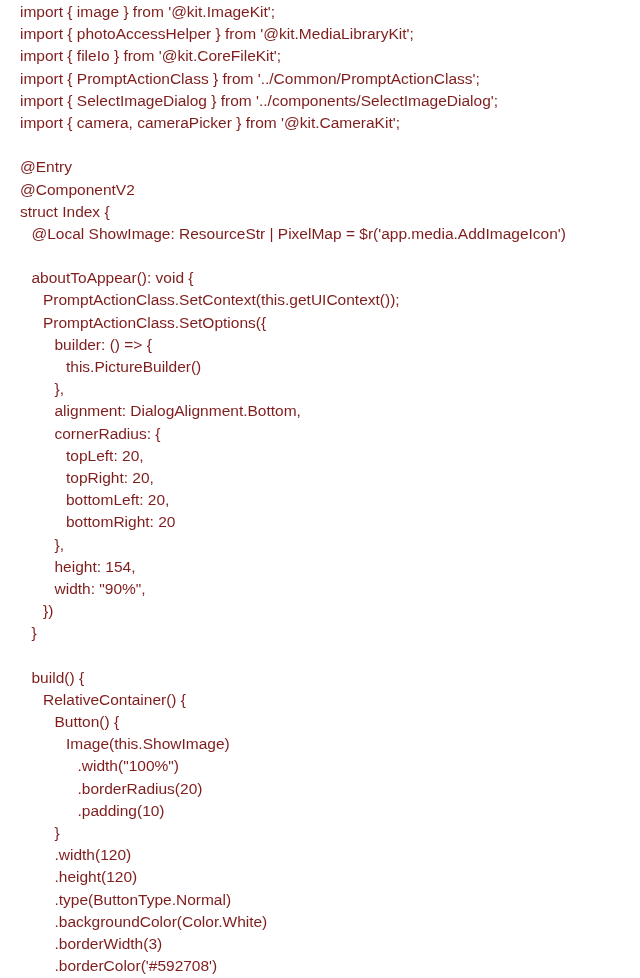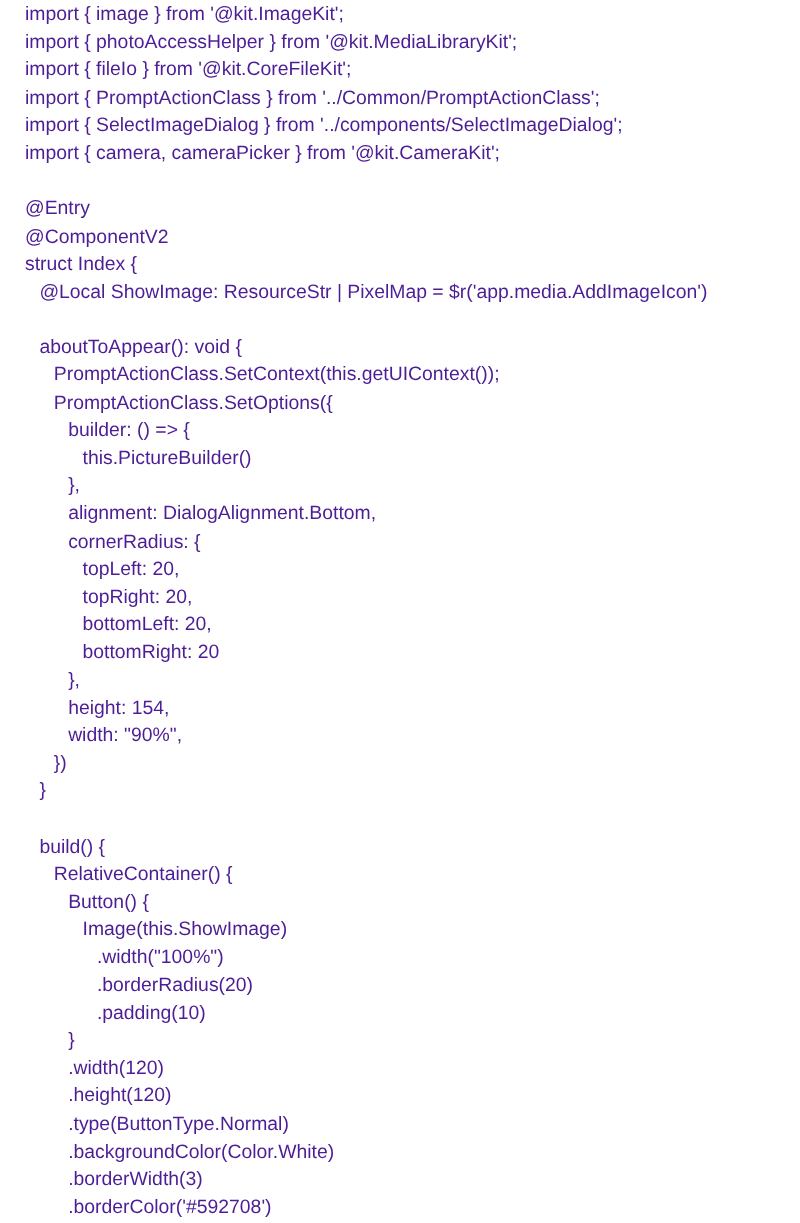--- a/index.html
+++ b/index.html
@@ -10,21 +10,21 @@
     overflow: hidden;
   }
   .code-listing {
     width: 640px;
     height: 978px;
     padding-left: 20px;
     padding-top: 1px;
     font-family: "Liberation Sans", sans-serif;
     font-size: 15.5px;
     line-height: 22.2px;
-    color: #4c1d95;
+    color: #7f1d1d;
     white-space: pre;
     font-kerning: normal;
   }
   .code-line {
     height: 22.2px;
     white-space: pre;
   }
 </style>
 </head>
 <body>

